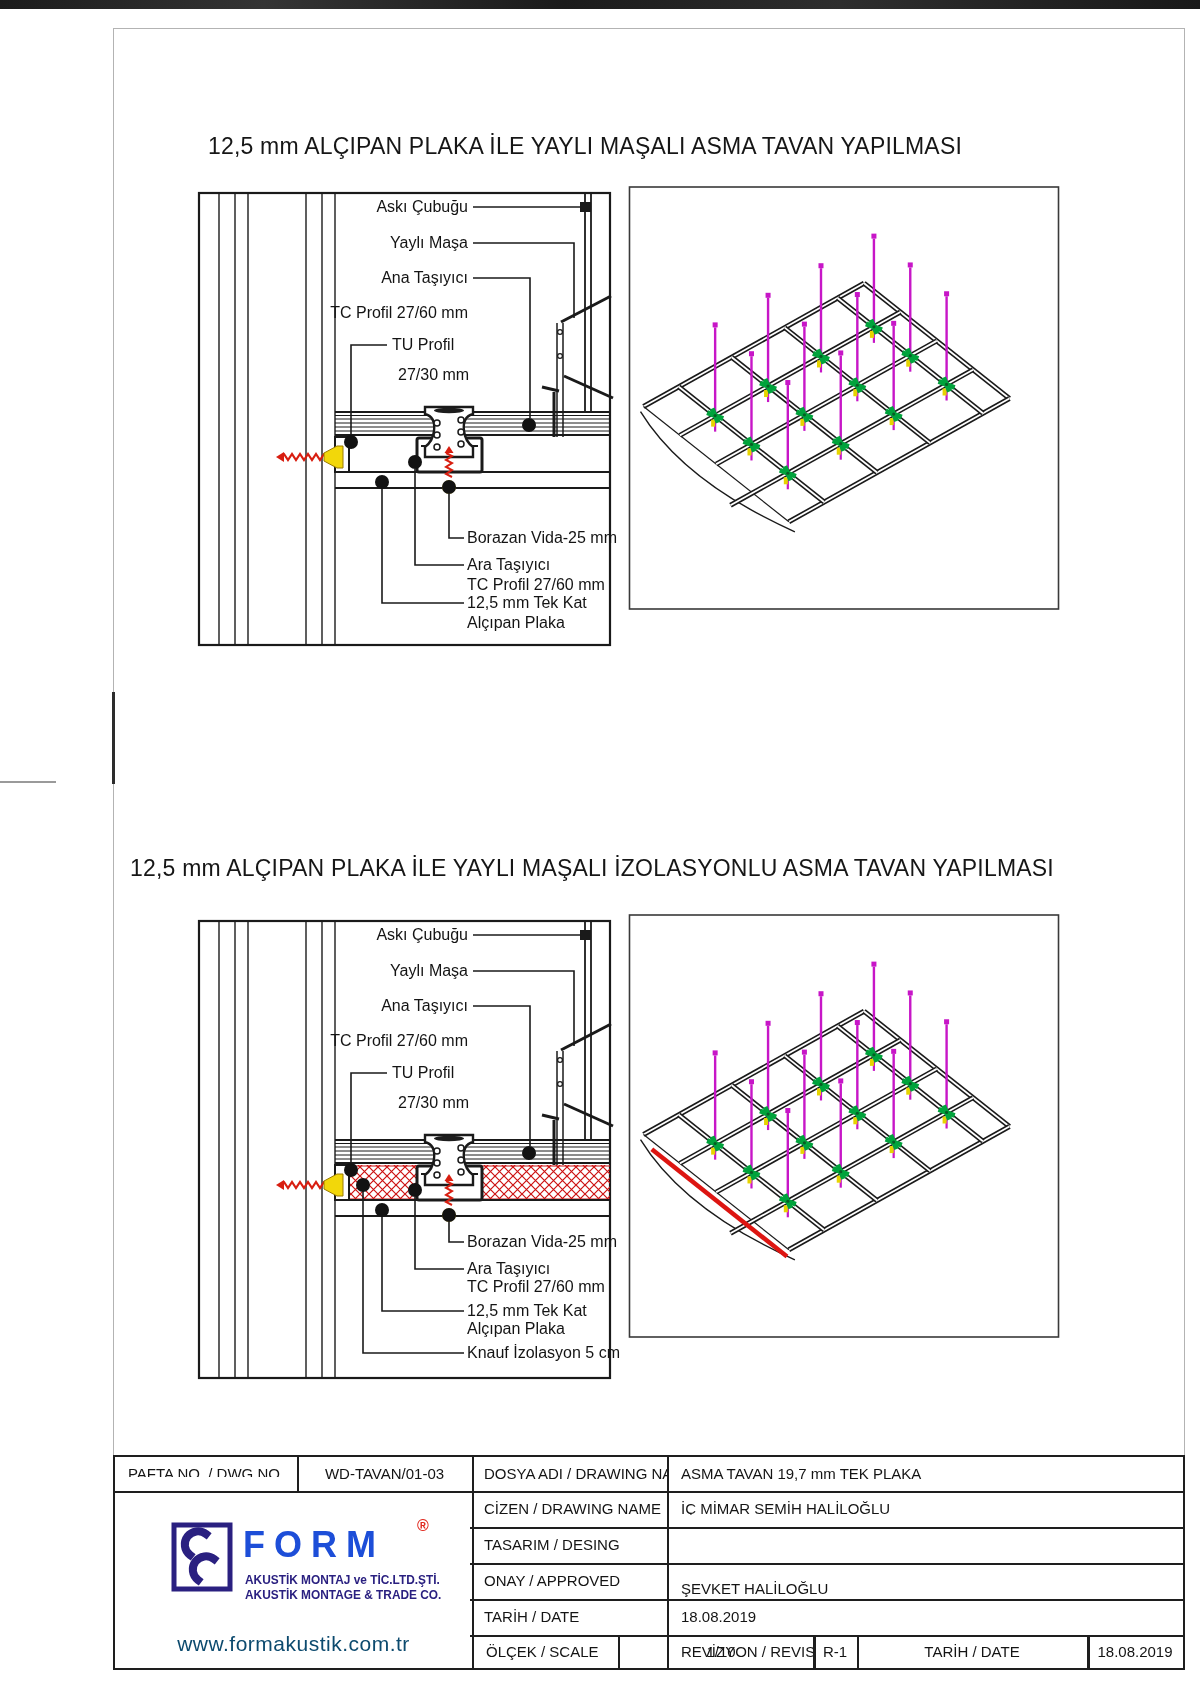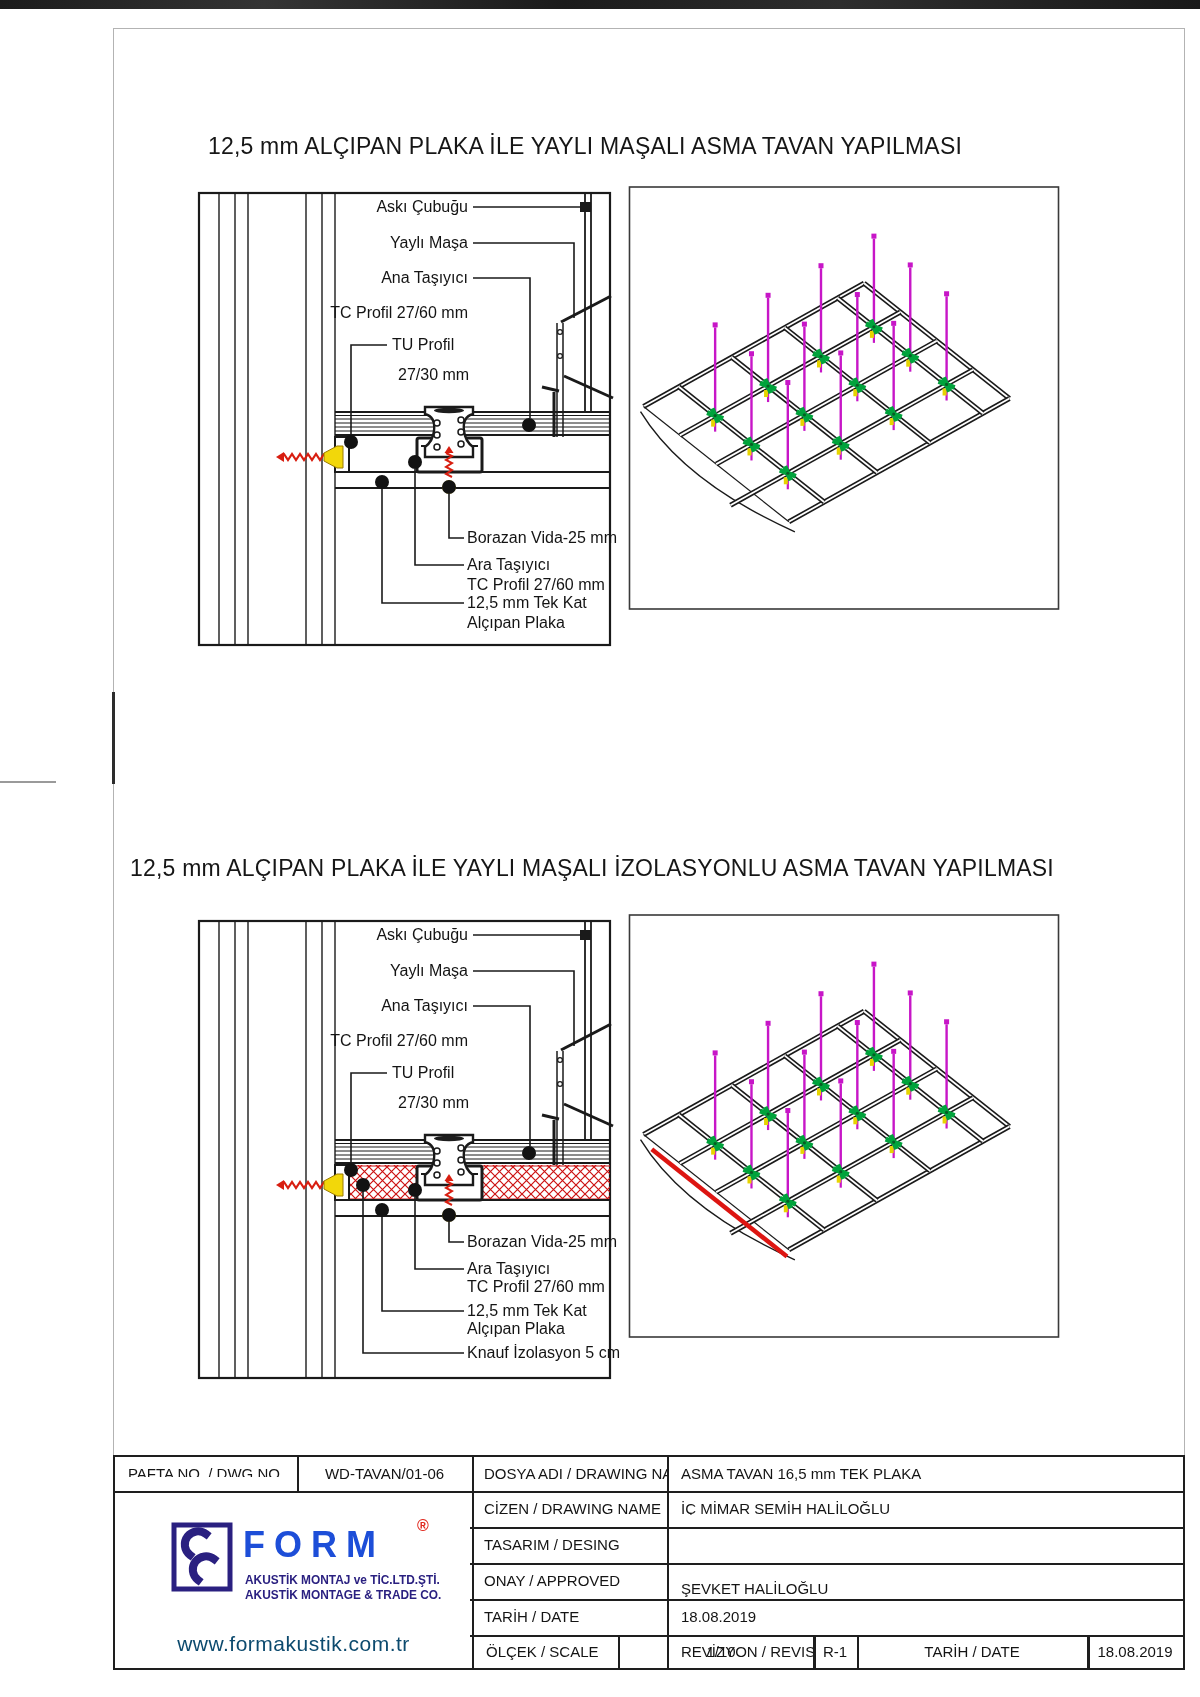--- a/index.html
+++ b/index.html
@@ -430,24 +430,24 @@
     <div class="hl" style="left:355px;top:178px;width:713px;height:2px;"></div>
     <div class="vl" style="left:182px;top:0;width:2px;height:34px;"></div>
     <div class="vl" style="left:357px;top:0;width:2px;height:211px;"></div>
     <div class="vl" style="left:552px;top:0;width:2px;height:211px;"></div>
     <div class="vl" style="left:503px;top:178px;width:2px;height:33px;"></div>
     <div class="vl" style="left:698px;top:178px;width:3px;height:33px;"></div>
     <div class="vl" style="left:742px;top:178px;width:2px;height:33px;"></div>
     <div class="vl" style="left:972px;top:178px;width:3px;height:33px;"></div>
 
     <div class="cell c-center" style="left:0;top:0;width:182px;height:20px;line-height:34px;">PAFTA NO. / DWG NO.</div>
-    <div class="cell c-center" style="left:182px;top:0;width:175px;height:34px;line-height:34px;">WD-TAVAN/01-06</div>
+    <div class="cell c-center" style="left:182px;top:0;width:175px;height:34px;line-height:34px;">WD-TAVAN/01-03</div>
 
     <div class="cell" style="left:369px;top:0;width:183px;height:34px;line-height:34px;">DOSYA ADI / DRAWING NAME</div>
-    <div class="cell" style="left:566px;top:0;width:500px;height:34px;line-height:34px;">ASMA TAVAN 16,5 mm TEK PLAKA</div>
+    <div class="cell" style="left:566px;top:0;width:500px;height:34px;line-height:34px;">ASMA TAVAN 19,7 mm TEK PLAKA</div>
     <div class="cell" style="left:369px;top:34px;width:183px;height:23px;line-height:36px;">ÇİZEN / DRAWING NAME</div>
     <div class="cell" style="left:566px;top:34px;width:500px;height:24px;line-height:36px;">İÇ MİMAR SEMİH HALİLOĞLU</div>
     <div class="cell" style="left:369px;top:70px;width:183px;height:36px;line-height:36px;">TASARIM / DESING</div>
     <div class="cell" style="left:369px;top:106px;width:183px;height:36px;line-height:36px;">ONAY / APPROVED</div>
     <div class="cell" style="left:566px;top:114px;width:500px;height:36px;line-height:36px;">ŞEVKET HALİLOĞLU</div>
     <div class="cell" style="left:369px;top:142px;width:183px;height:36px;line-height:36px;">TARİH / DATE</div>
     <div class="cell" style="left:566px;top:142px;width:500px;height:36px;line-height:36px;">18.08.2019</div>
 
     <div class="cell" style="left:371px;top:178px;width:130px;height:33px;line-height:33px;">ÖLÇEK / SCALE</div>
     <div class="cell c-center" style="left:530px;top:178px;width:56px;height:33px;line-height:33px;padding-left:48px;">1/10</div>

